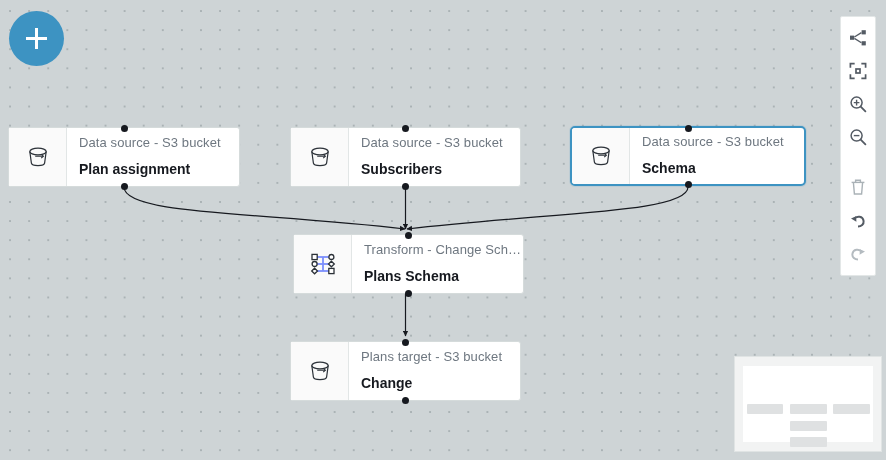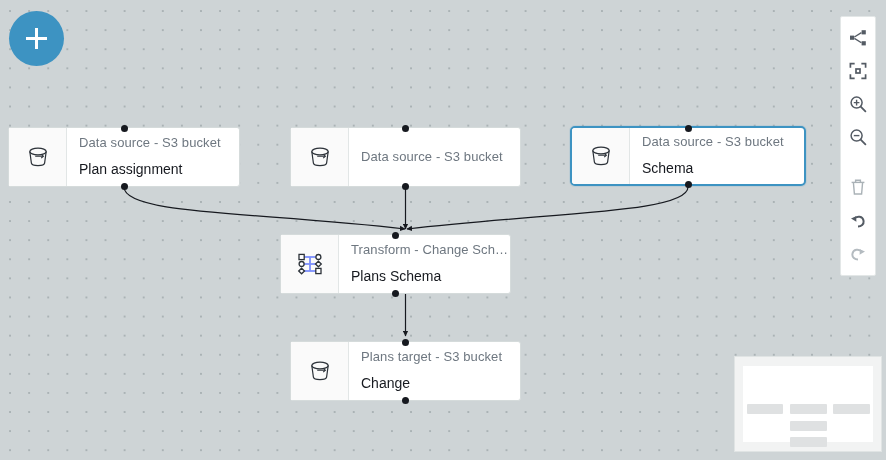--- a/index.html
+++ b/index.html
@@ -89,21 +89,21 @@
     line-height: 14px;
     color: #6e7780;
     letter-spacing: 0.1px;
     white-space: nowrap;
     overflow: hidden;
   }
   .node-title {
     font-size: 14px;
     line-height: 19px;
     color: #16191f;
-    font-weight: normal;
+    font-weight: bold;
     margin-top: 10px;
     white-space: nowrap;
     overflow: hidden;
   }
 
   
   .port {
     position: absolute;
     width: 7px; height: 7px;
     border-radius: 50%;
@@ -208,20 +208,21 @@
     <div class="node-icon-cell">
       <svg width="28" height="28" viewBox="0 0 28 28">
         <ellipse cx="14" cy="8.5" rx="8.2" ry="3.4" fill="none" stroke="#2b3138" stroke-width="1.2"></ellipse>
         <path d="M5.8,8.5 L7.4,20.2 C7.6,21.6 10.4,22.6 14,22.6 C17.6,22.6 20.4,21.6 20.6,20.2 L22.2,8.5" fill="none" stroke="#2b3138" stroke-width="1.2"></path>
         <path d="M11.2,13.2 L19,13.2" fill="none" stroke="#2b3138" stroke-width="1.1"></path>
         <path d="M17.2,11.2 L19.4,13.2 L17.2,15.2" fill="none" stroke="#2b3138" stroke-width="1.1"></path>
       </svg>
     </div>
     <div class="node-text-cell">
       <div class="node-subtitle">Data source - S3 bucket</div>
+      <div class="node-title">Subscribers</div>
     </div>
     <span class="port out"></span>
   </div>
 
   <div class="graph-node selected" style="left:570px; top:126px; width:236px;">
     <span class="port in"></span>
     <div class="node-icon-cell">
       <svg width="28" height="28" viewBox="0 0 28 28">
         <ellipse cx="14" cy="8.5" rx="8.2" ry="3.4" fill="none" stroke="#2b3138" stroke-width="1.2"></ellipse>
         <path d="M5.8,8.5 L7.4,20.2 C7.6,21.6 10.4,22.6 14,22.6 C17.6,22.6 20.4,21.6 20.6,20.2 L22.2,8.5" fill="none" stroke="#2b3138" stroke-width="1.2"></path>
@@ -229,21 +230,21 @@
         <path d="M17.2,11.2 L19.4,13.2 L17.2,15.2" fill="none" stroke="#2b3138" stroke-width="1.1"></path>
       </svg>
     </div>
     <div class="node-text-cell">
       <div class="node-subtitle">Data source - S3 bucket</div>
       <div class="node-title">Schema</div>
     </div>
     <span class="port out"></span>
   </div>
 
-  <div class="graph-node" style="left:280px; top:234px; width:231px;justify-content:flex-end;">
+  <div class="graph-node" style="left:293px; top:234px; width:231px;justify-content:flex-end;">
     <span class="port in"></span>
     <div class="node-icon-cell">
       <svg width="30" height="30" viewBox="0 0 30 30">
         <g stroke="#7b8efc" stroke-width="1.8" fill="none">
           <path d="M7,8 L15,8"></path>
           <path d="M15,8 L15,22"></path>
           <path d="M7,15 L23,15"></path>
           <path d="M7,22 L15,22"></path>
           <path d="M15,8 L23,8"></path>
           <path d="M15,22 L23,22"></path>

